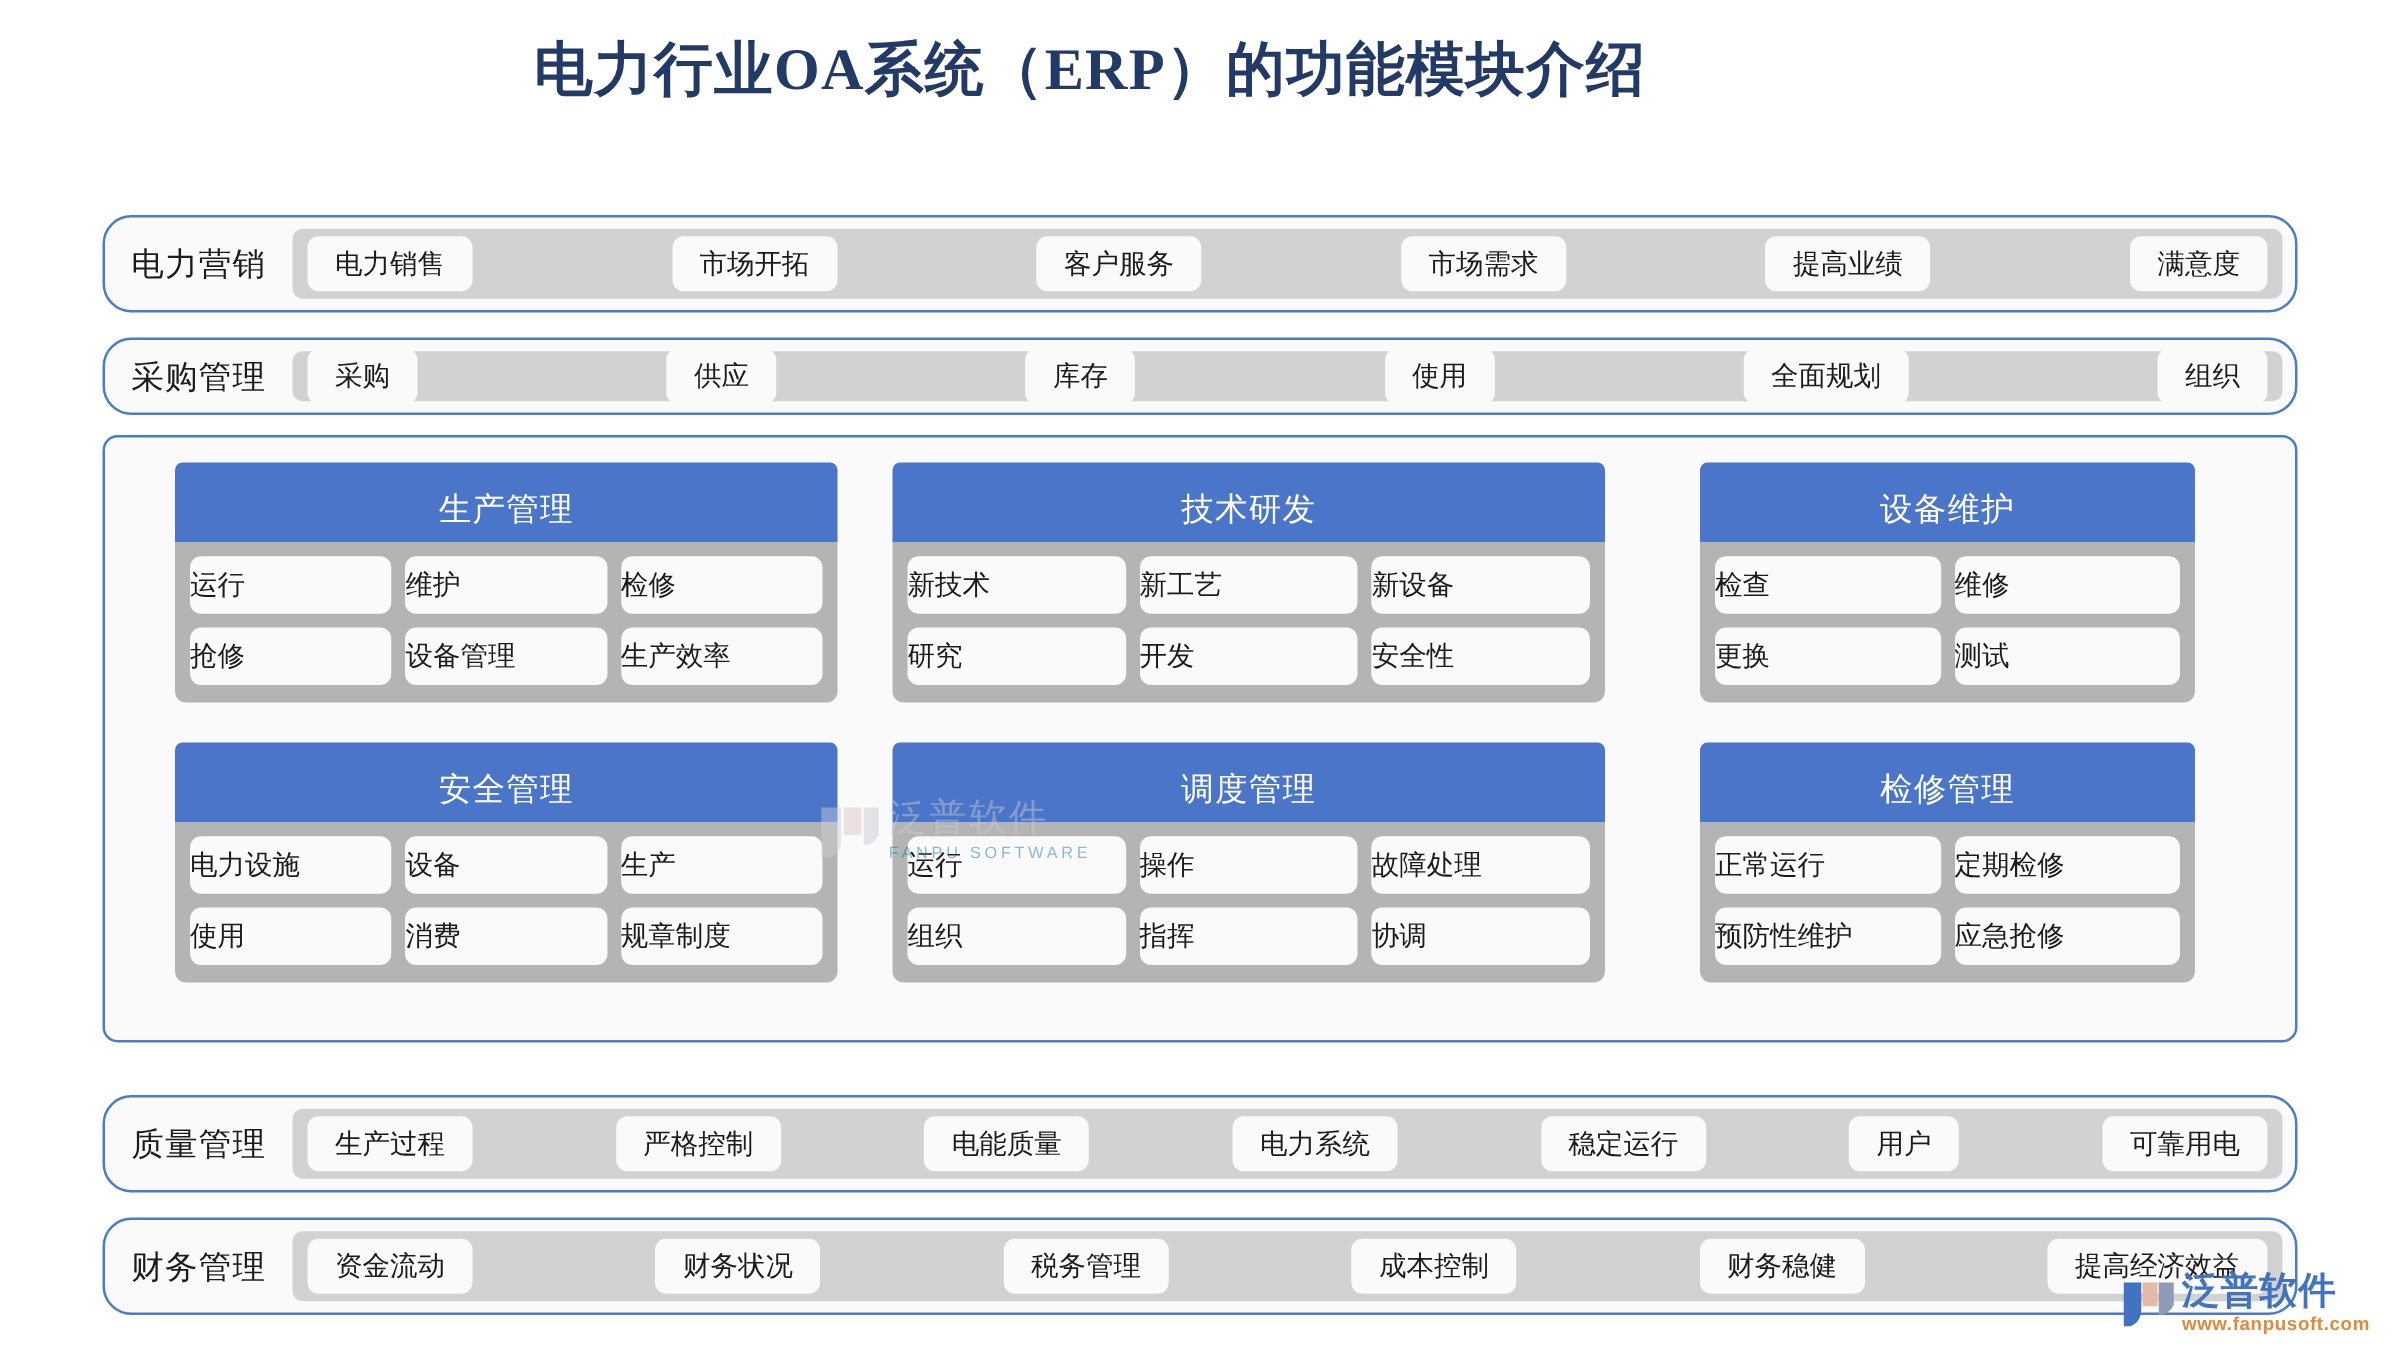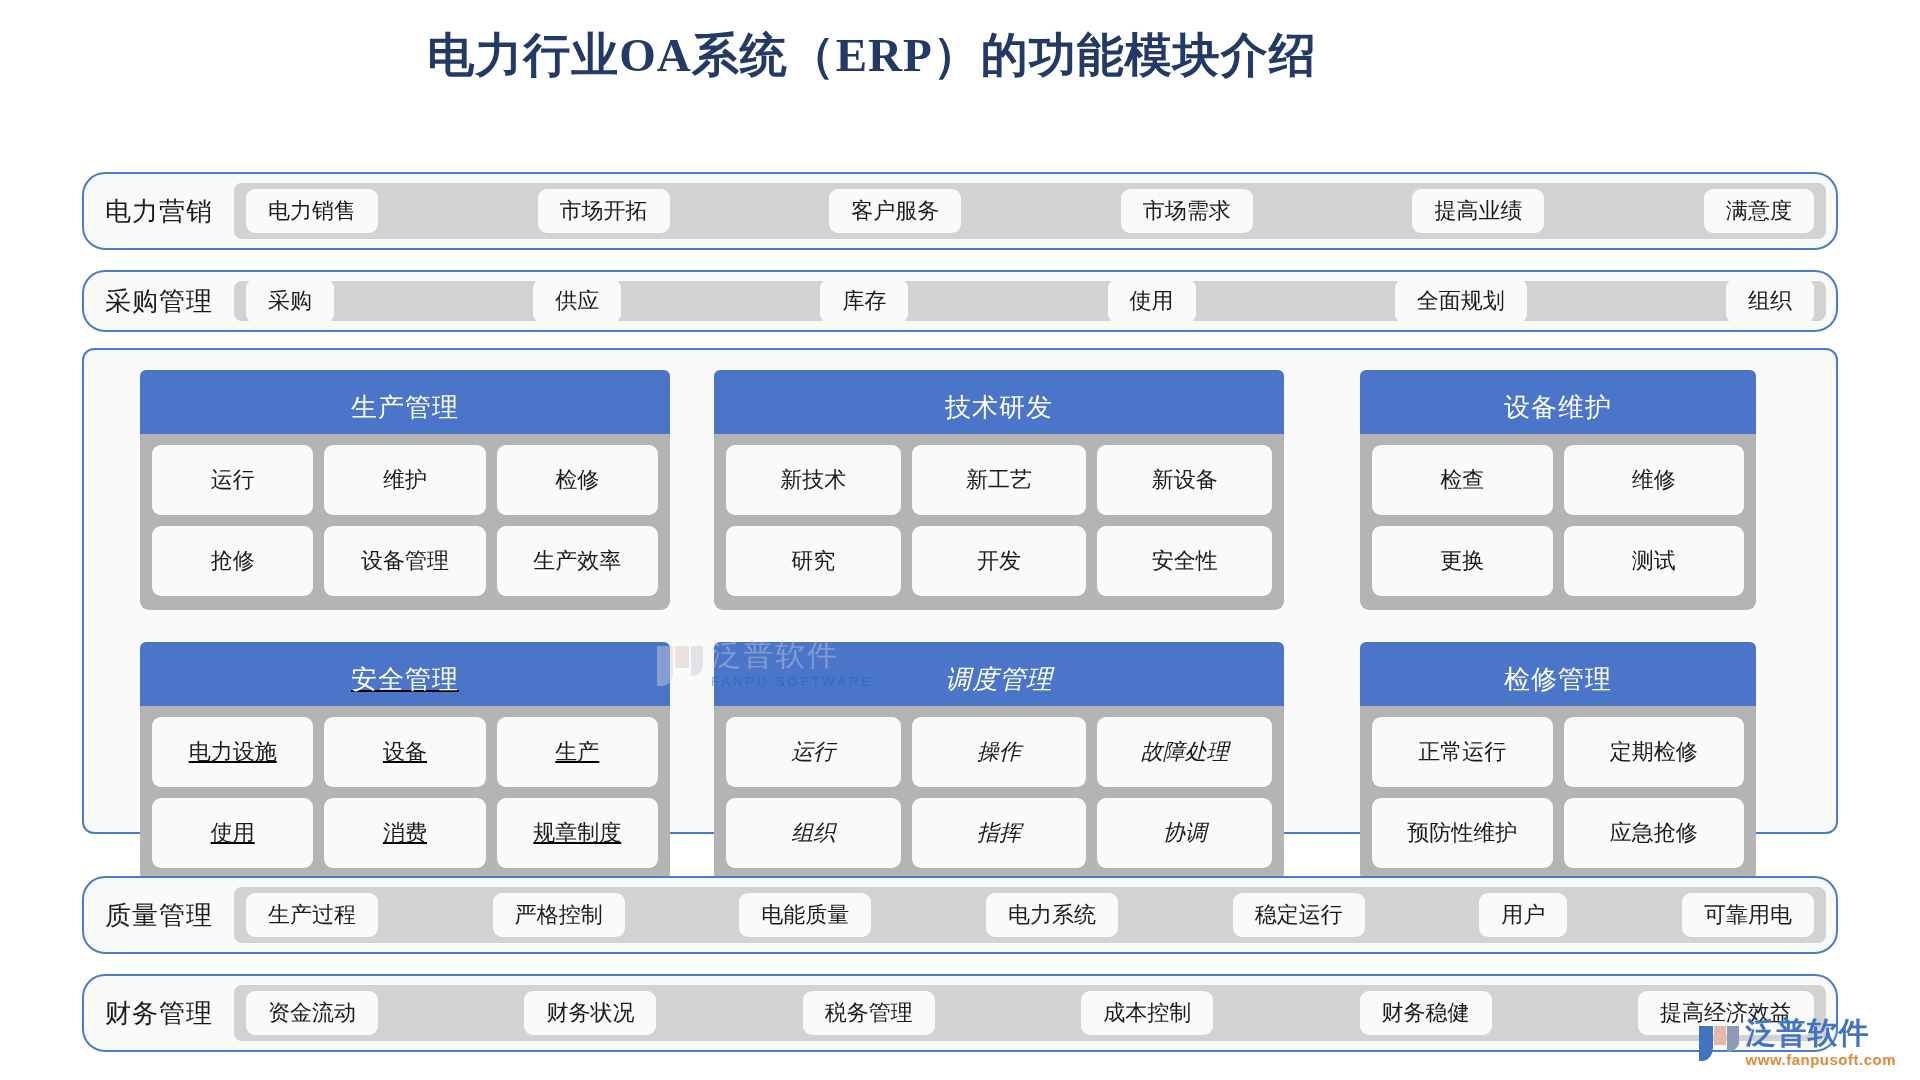--- a/index.html
+++ b/index.html
@@ -124,22 +124,21 @@
     display: flex;
     gap: 11px;
     justify-content: center;
   }
 
   .gchip {
     background: #fafafa;
     border-radius: 9px;
     font-size: 22px;
     color: #1b1b1b;
-    padding: 20px 0;
-    text-align: center;
+    padding: 8px 0;
     white-space: nowrap;
     flex: 1 1 0;
     min-width: 0;
   }
 
   
   .watermark {
     position: absolute;
     left: 655px;
     top: 640px;
@@ -281,39 +280,39 @@
             <div class="gchip">更换</div>
             <div class="gchip">测试</div>
           </div>
         </div>
       </div>
 
     </div>
 
     <div class="mid-row" style="padding-top:32px;">
 
-      <div class="group" style="flex:0 0 530px;text-decoration:underline;">
+      <div class="group" style="flex:0 0 530px;">
         <div class="group-head">安全管理</div>
         <div class="group-body">
           <div class="group-line">
             <div class="gchip">电力设施</div>
             <div class="gchip">设备</div>
             <div class="gchip">生产</div>
           </div>
           <div class="group-line">
             <div class="gchip">使用</div>
             <div class="gchip">消费</div>
             <div class="gchip">规章制度</div>
           </div>
         </div>
       </div>
 
       <div style="flex:0 0 44px;"></div>
 
-      <div class="group" style="flex:0 0 570px;font-style:italic;">
+      <div class="group" style="flex:0 0 570px;">
         <div class="group-head">调度管理</div>
         <div class="group-body">
           <div class="group-line">
             <div class="gchip">运行</div>
             <div class="gchip">操作</div>
             <div class="gchip">故障处理</div>
           </div>
           <div class="group-line">
             <div class="gchip">组织</div>
             <div class="gchip">指挥</div>

